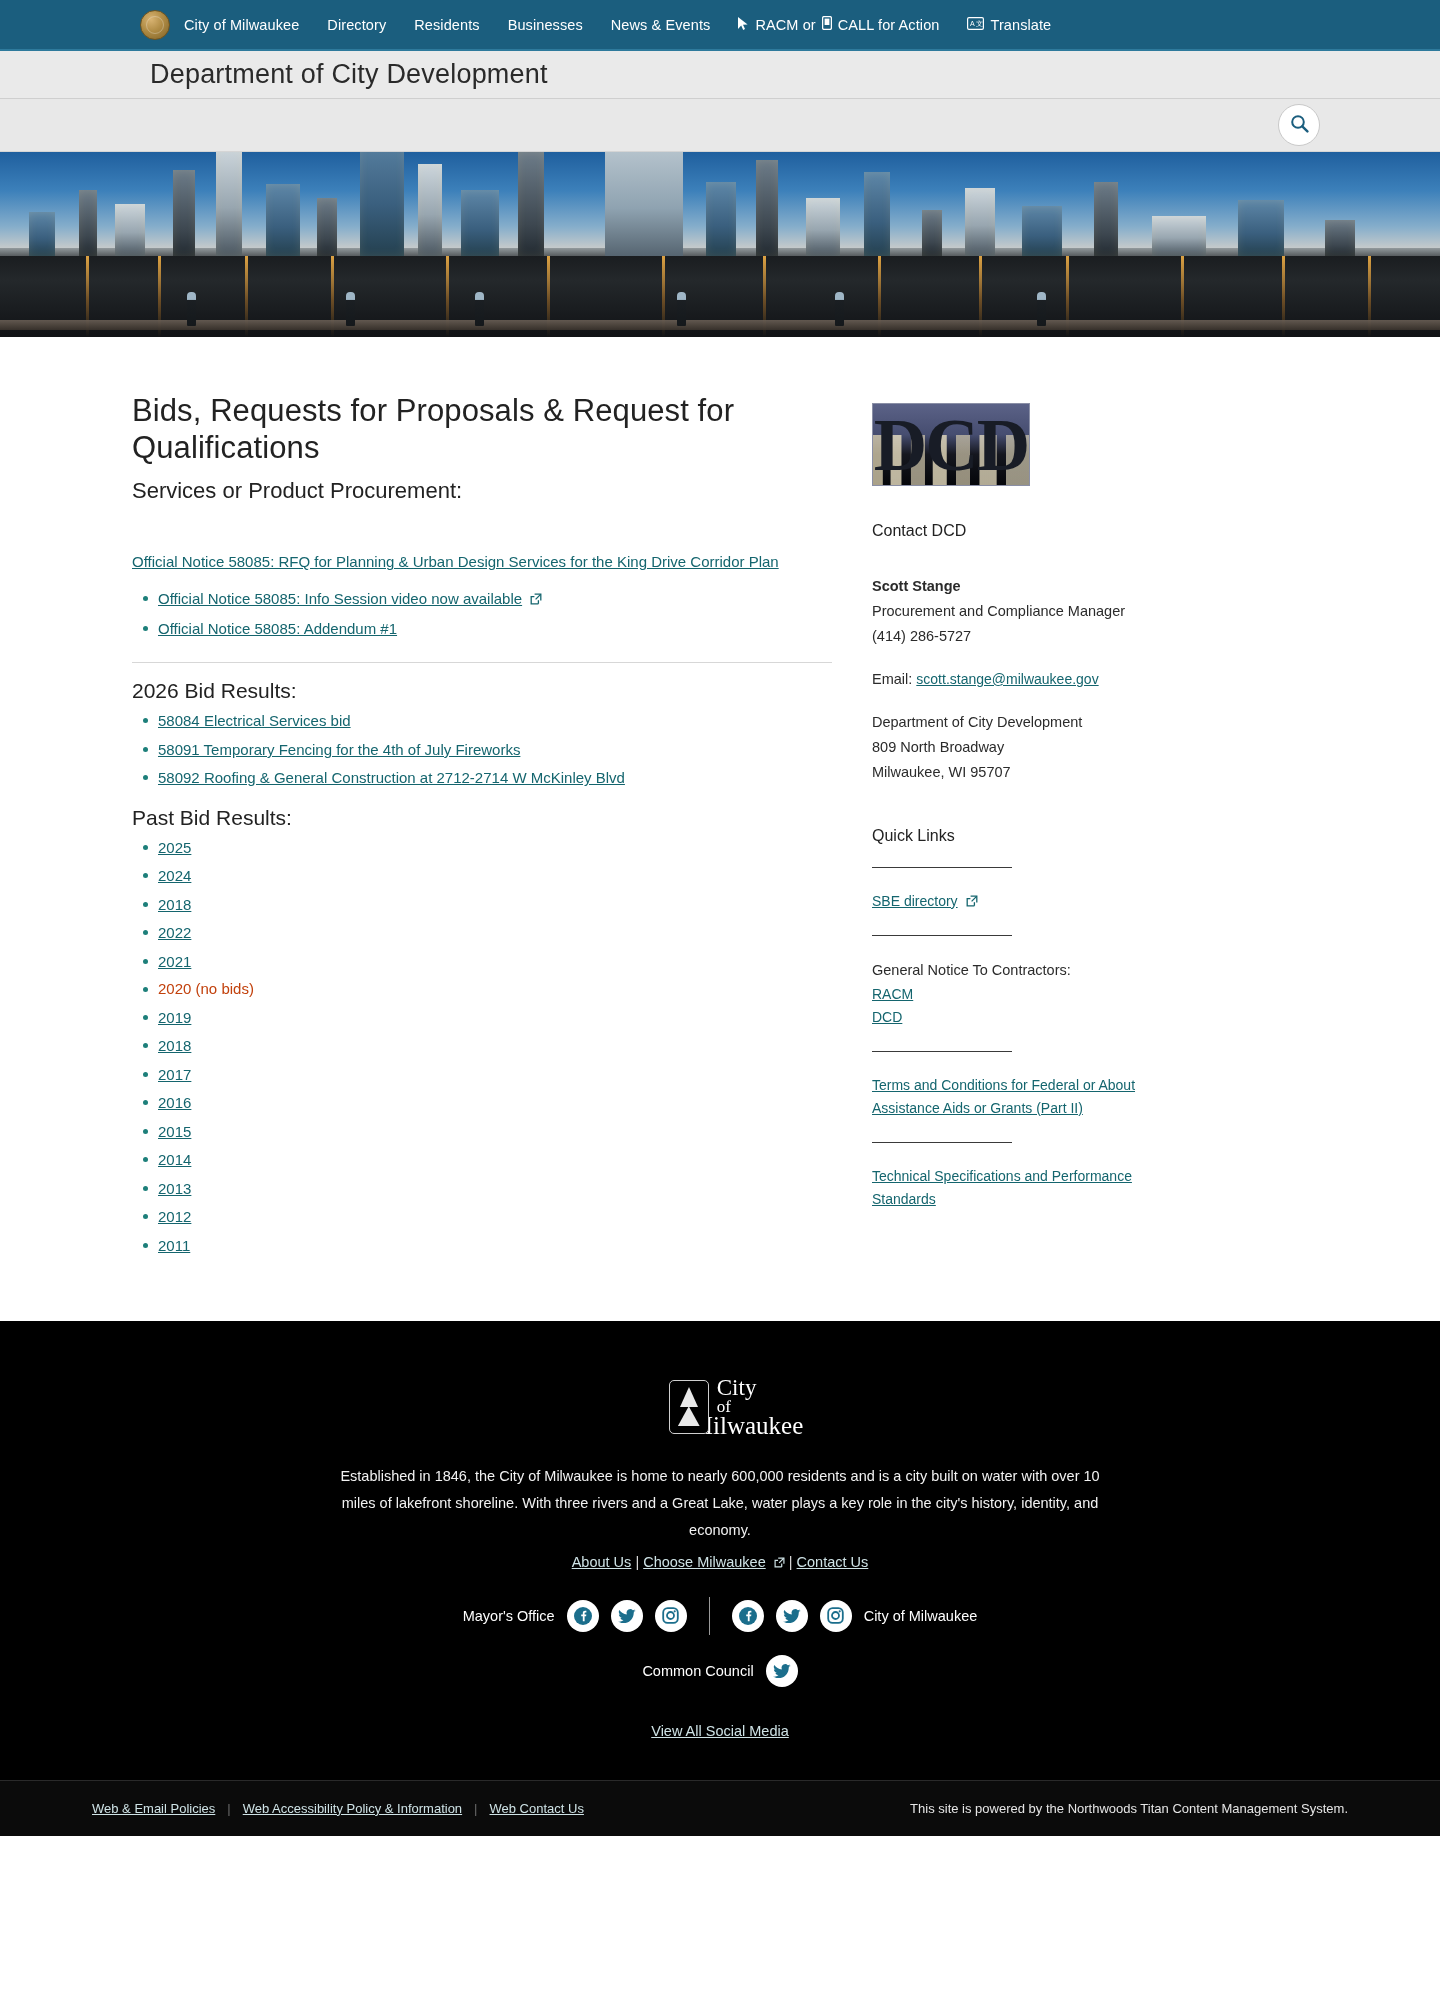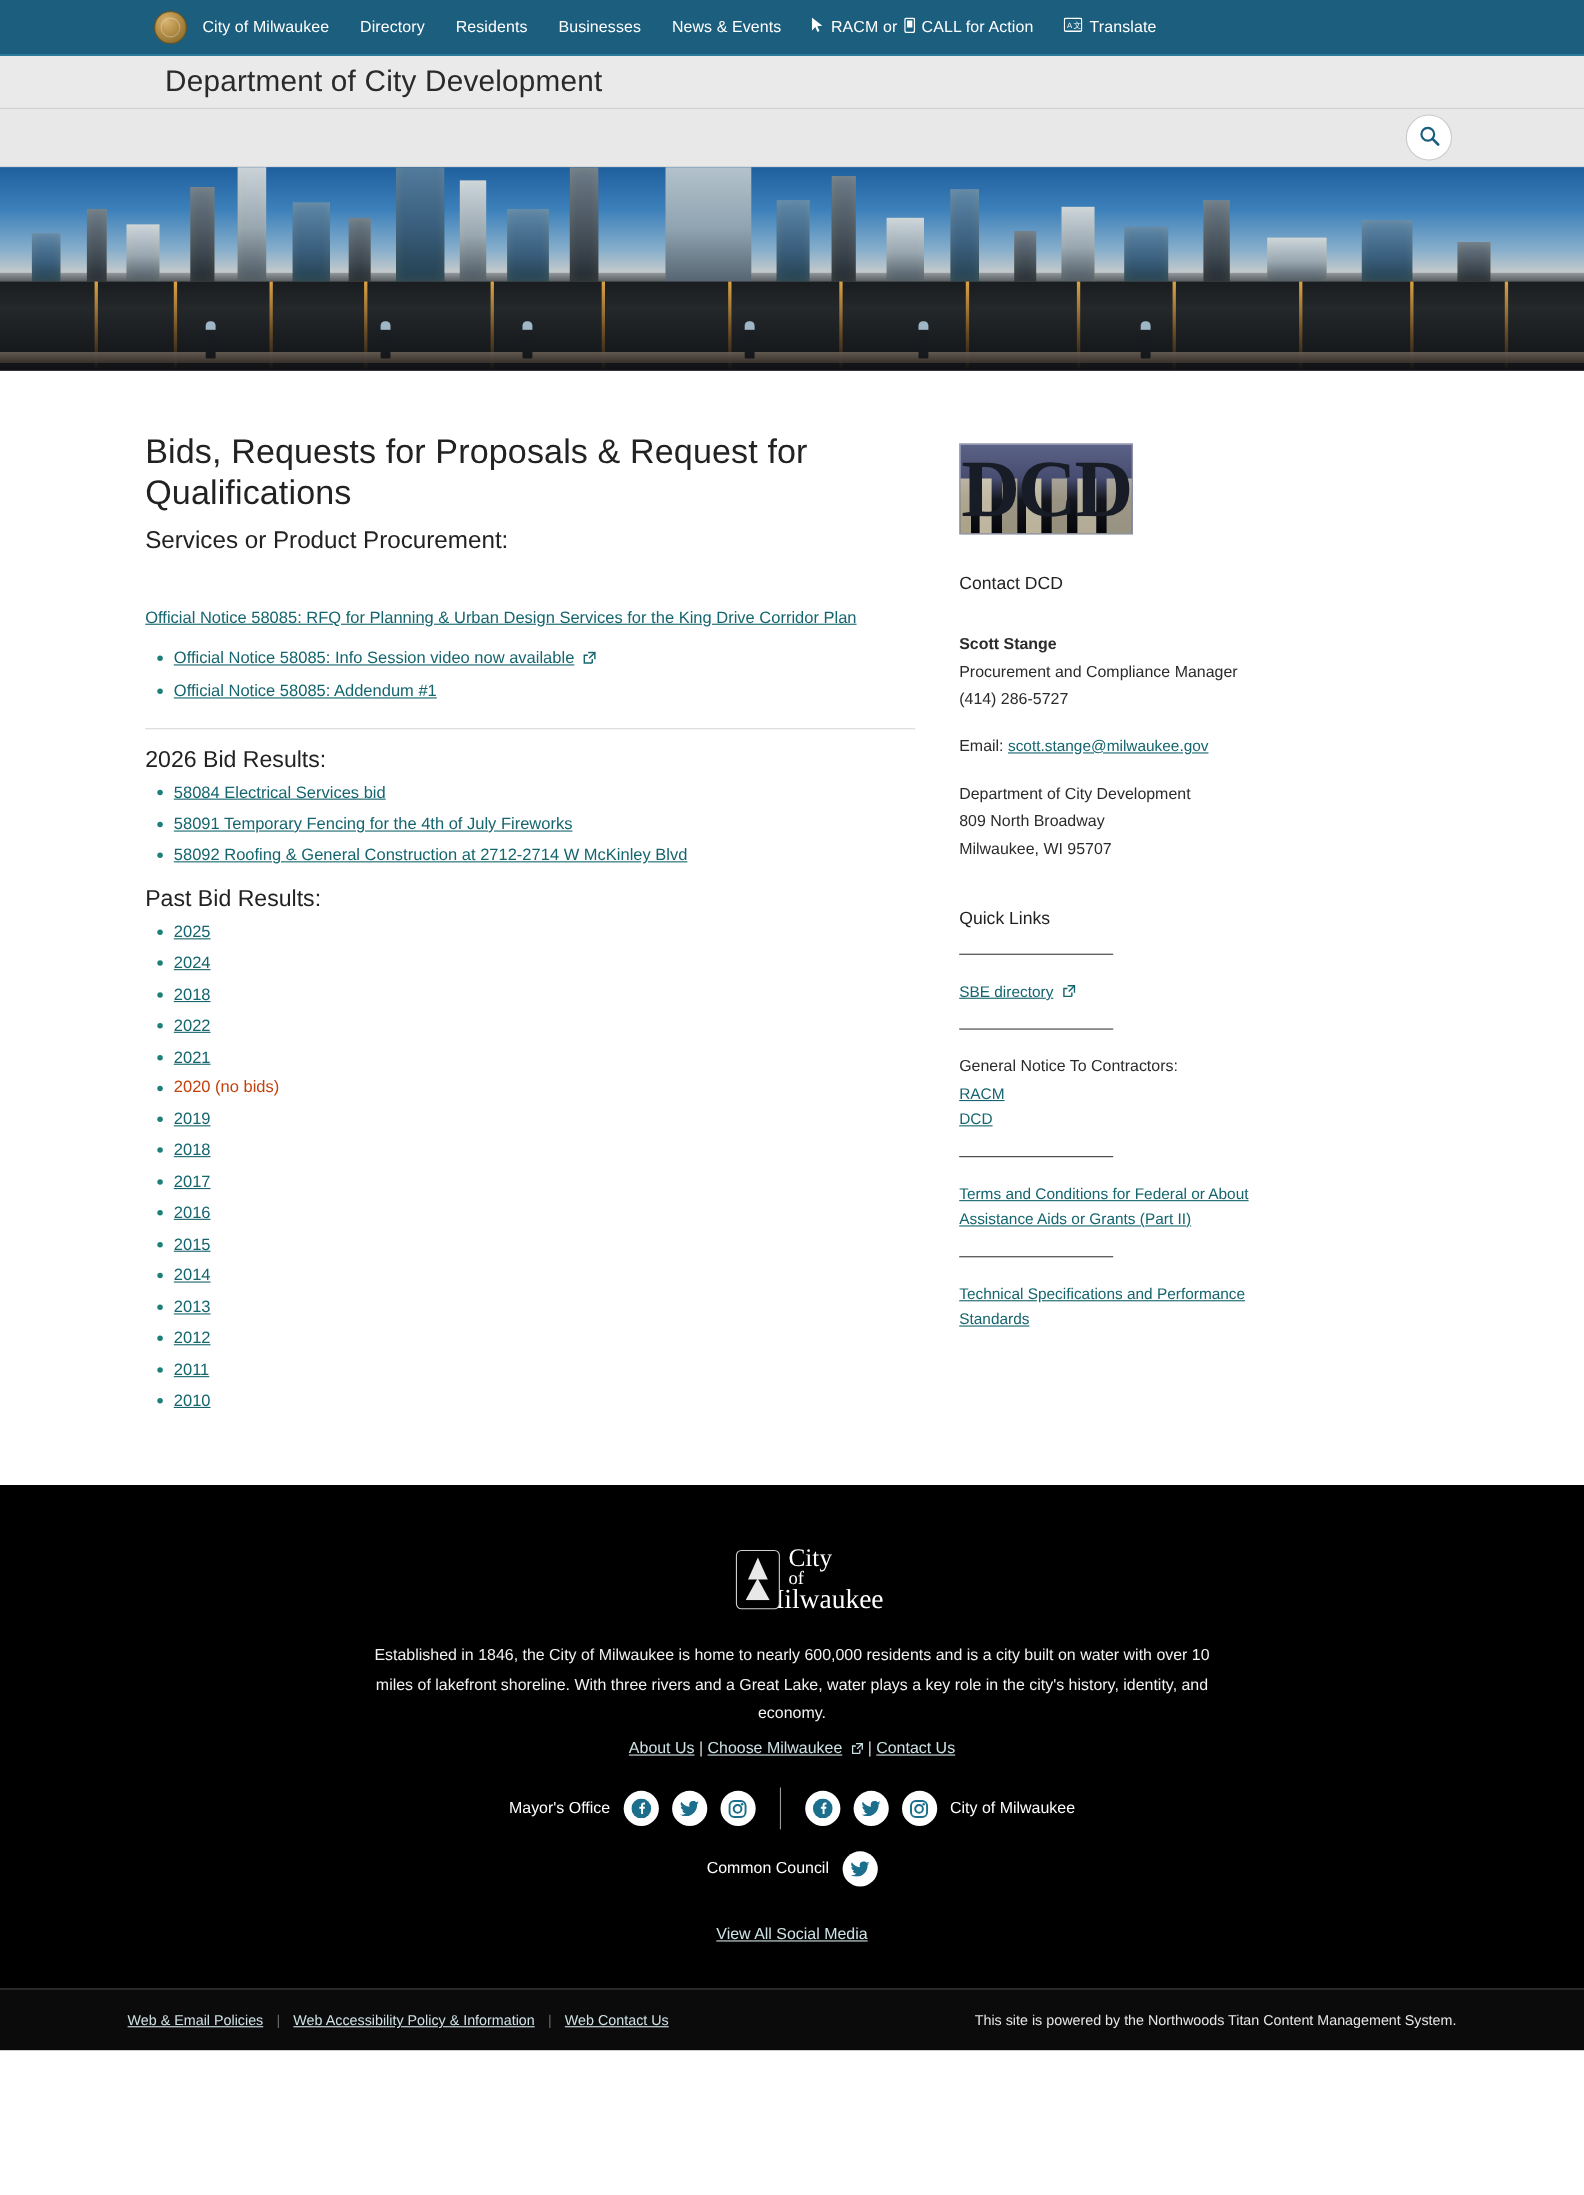--- a/index.html
+++ b/index.html
@@ -339,21 +339,21 @@
     margin-top: 16px;
     font-family: "Liberation Sans Narrow", "Liberation Sans", sans-serif;
     font-size: 14.5px;
     color: #cfe3e6;
     text-decoration: underline;
   }
 
   .legal {
     background: #0b0b0b;
     border-top: 1px solid #2a2a2a;
-    padding: 20px 116px;
+    padding: 20px 92px;
     display:flex; align-items:center; justify-content: space-between;
     font-family: "Liberation Sans Narrow", "Liberation Sans", sans-serif;
     font-size: 13px;
     color: #e6e6e6;
   }
   .legal .group { display:flex; align-items:center; gap: 0; }
   .legal a { color:#cfe3e6; text-decoration: underline; padding: 0 12px; }
   .legal a:first-child { padding-left: 0; }
   .legal .bar { color:#6a6a6a; }
 </style>
@@ -523,21 +523,20 @@
       <li><span class="nobids">2020 (no bids)</span></li>
       <li><a href="#" class="link">2019</a></li>
       <li><a href="#" class="link">2018</a></li>
       <li><a href="#" class="link">2017</a></li>
       <li><a href="#" class="link">2016</a></li>
       <li><a href="#" class="link">2015</a></li>
       <li><a href="#" class="link">2014</a></li>
       <li><a href="#" class="link">2013</a></li>
       <li><a href="#" class="link">2012</a></li>
       <li><a href="#" class="link">2011</a></li>
-      <li><a href="#" class="link">2010</a></li>
     </ul>
   </main>
 
   <aside class="rail">
 
     <div class="dcd-logo" aria-label="DCD logo over Milwaukee skyline">
       <div class="skyline"></div>
       <div class="letters">DCD</div>
     </div>
 

